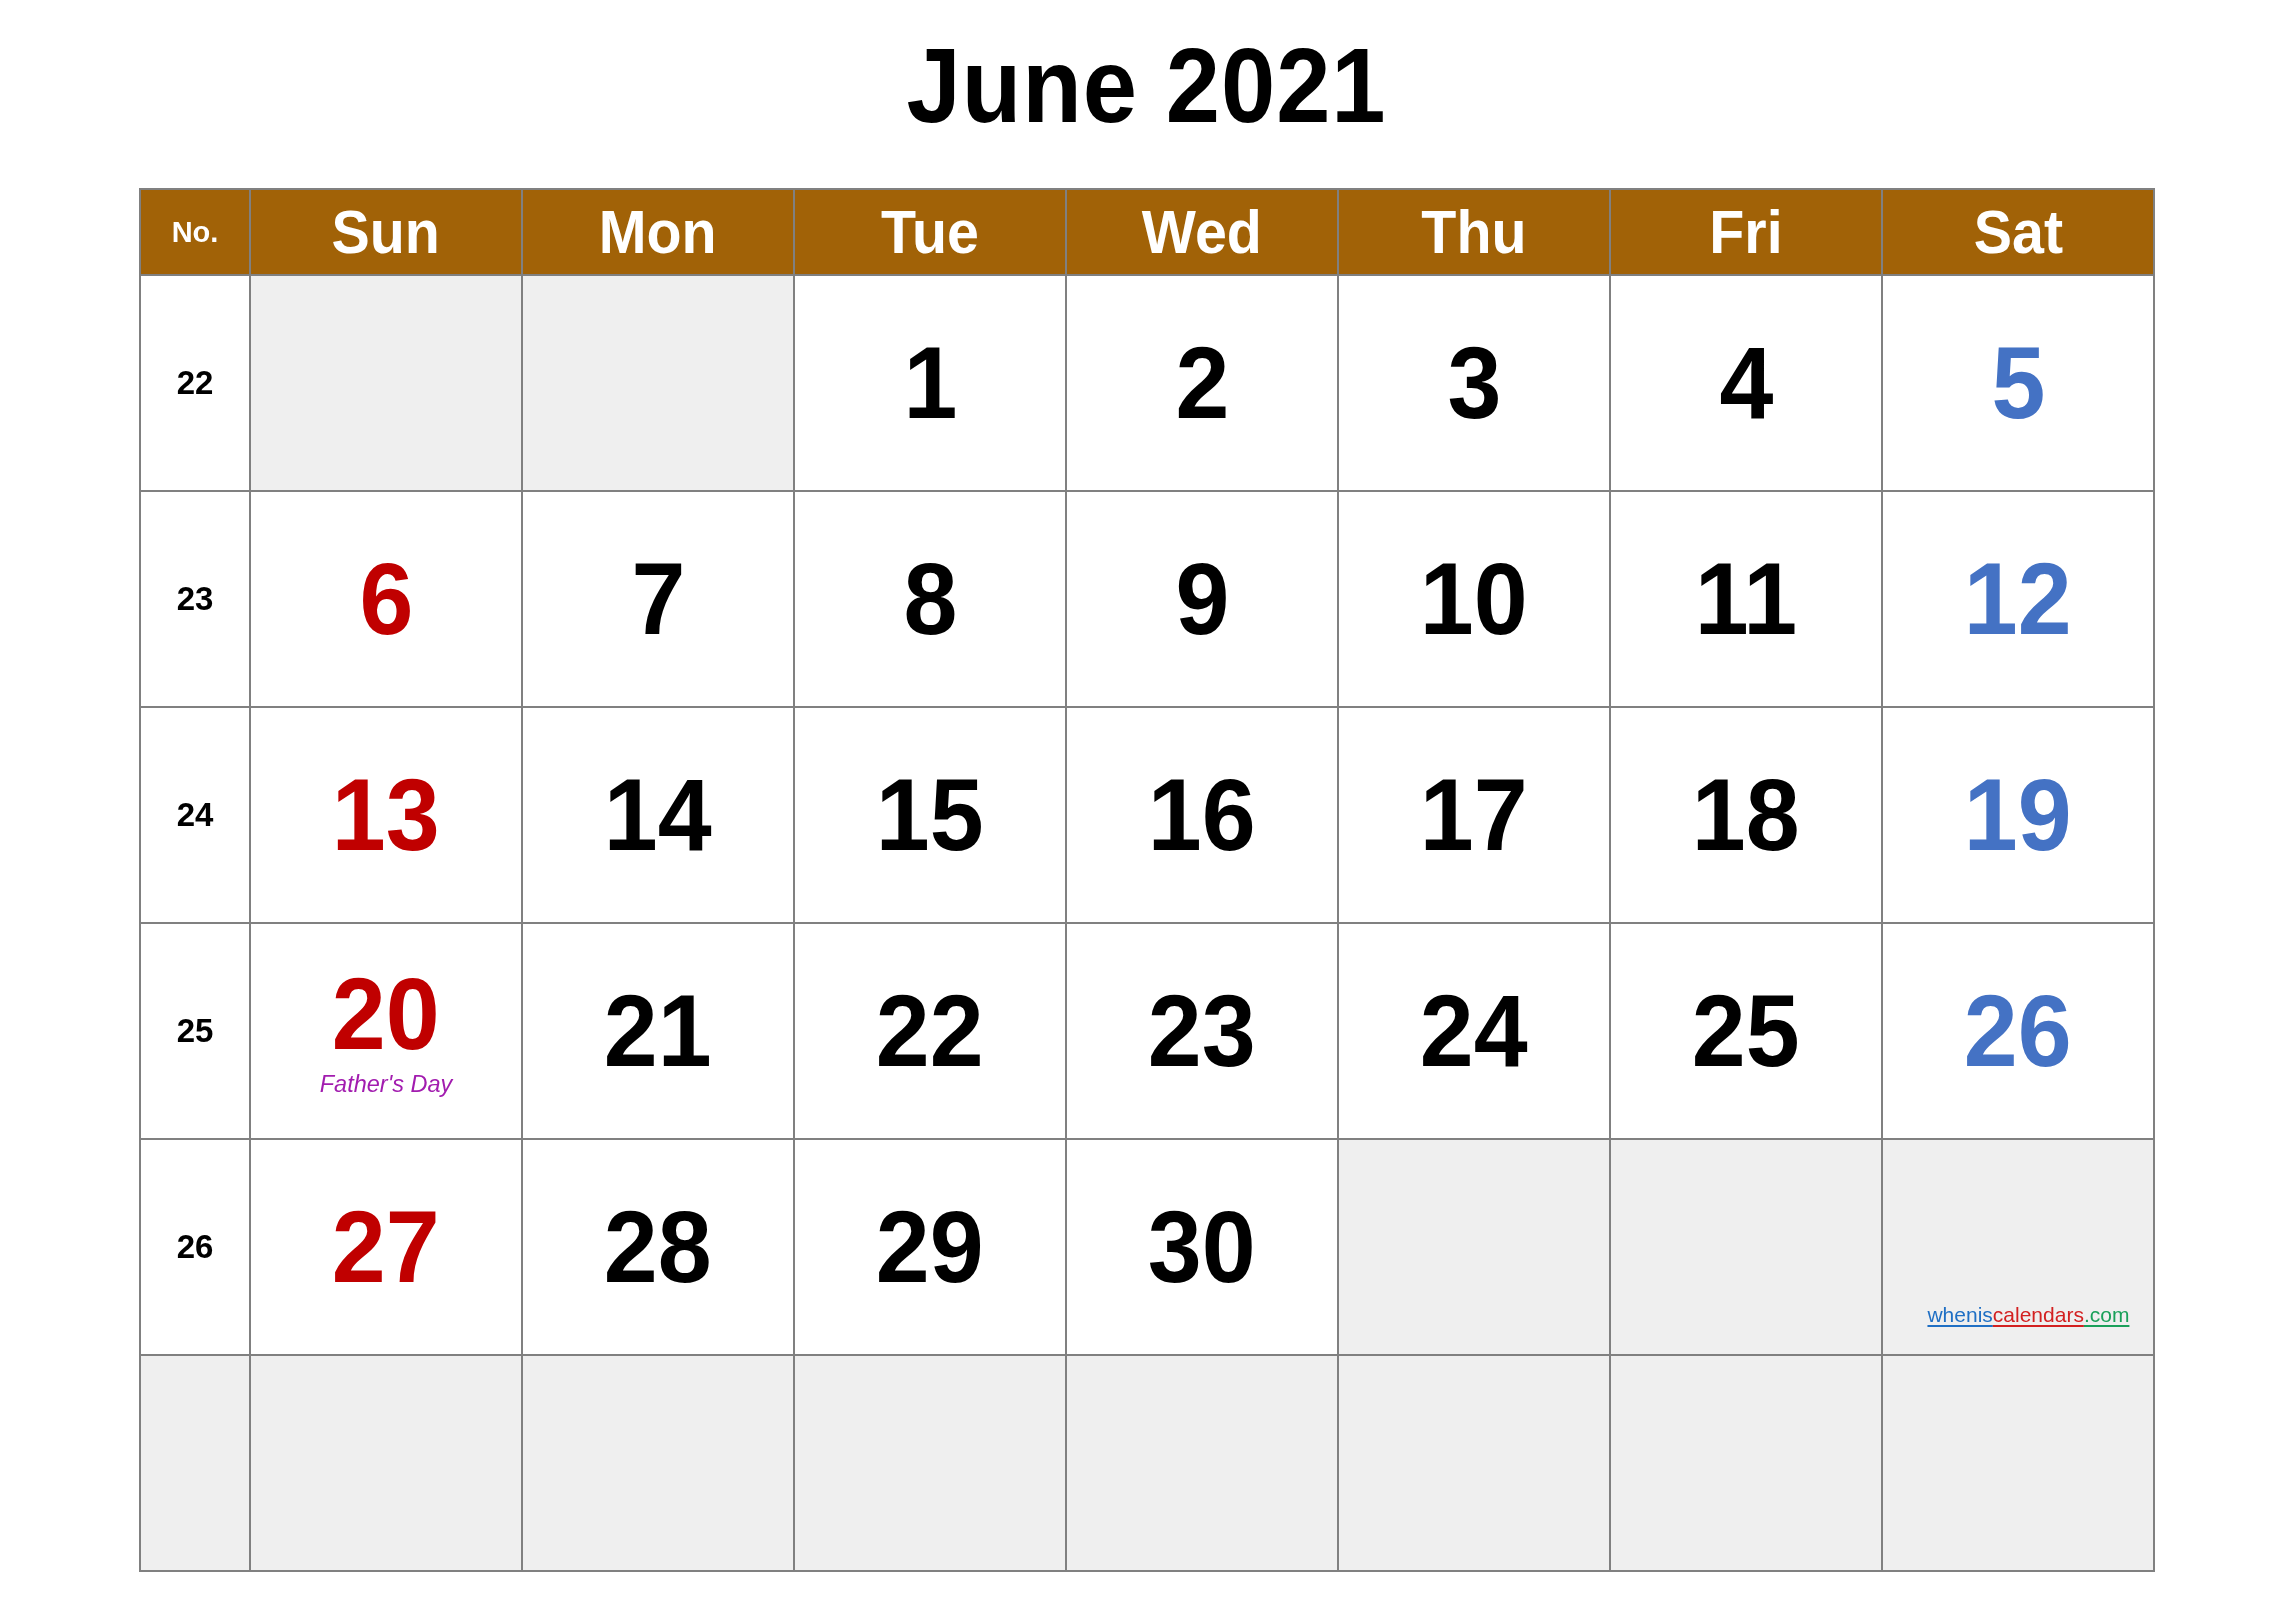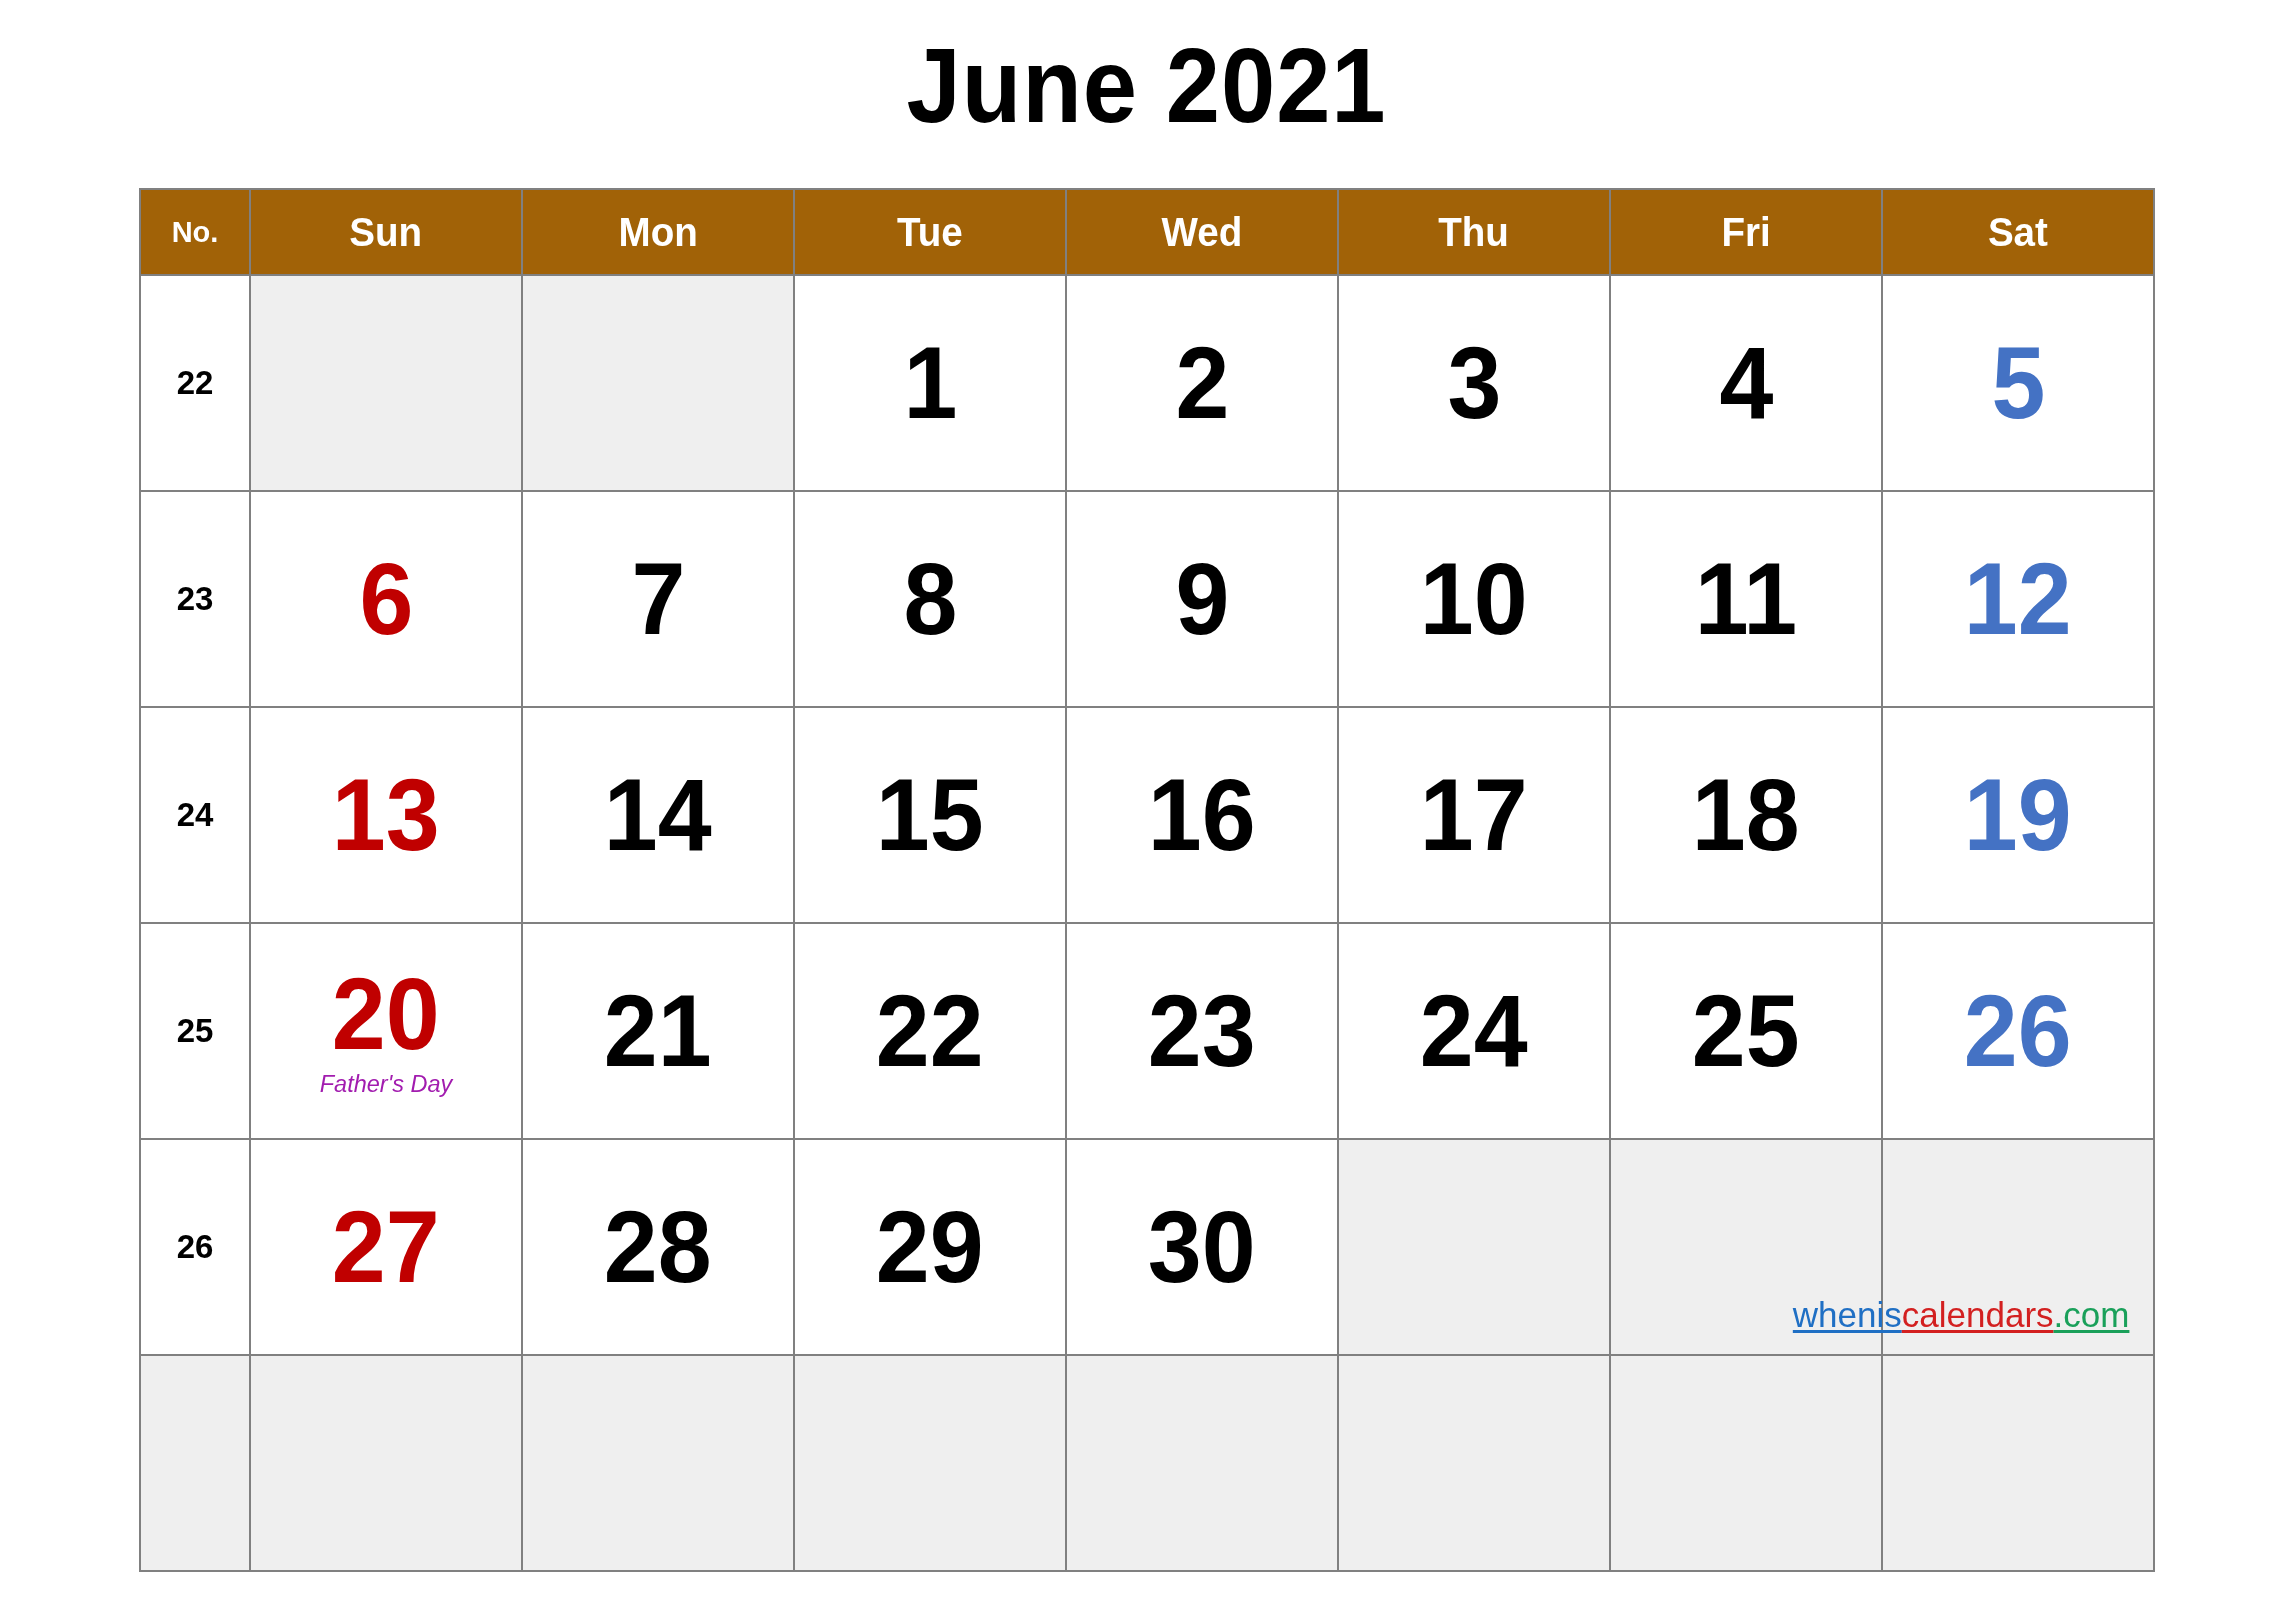--- a/index.html
+++ b/index.html
@@ -75,21 +75,21 @@
     height: 84px;
     font-family: "Liberation Sans Narrow", "Liberation Sans", sans-serif;
     font-weight: bold;
     border-color: #808080;
   }
   th.hdr-no {
     font-size: 29px;
     letter-spacing: 0px;
   }
   th.hdr-day {
-    font-size: 41px;
+    font-size: 61px;
     letter-spacing: 0px;
   }
   th.hdr-day span {
     display: inline-block;
     transform: scaleX(0.94);
   }
 
   
   td.wk {
     background: #ffffff;
@@ -151,21 +151,21 @@
     white-space: nowrap;
     font-style: italic;
   }
 
   
   .watermark {
     position: absolute;
     right: 21.6px;
     bottom: 13.7px;
     font-family: "Liberation Sans", sans-serif;
-    font-size: 35px;
+    font-size: 21px;
     line-height: 33px;
     white-space: nowrap;
     margin-top: 30px;
   }
   .watermark span {
     text-decoration: underline;
     text-underline-offset: 2.9px;
   }
   .wm-a { color: #1f6fc4; }
   .wm-b { color: #d32020; }

